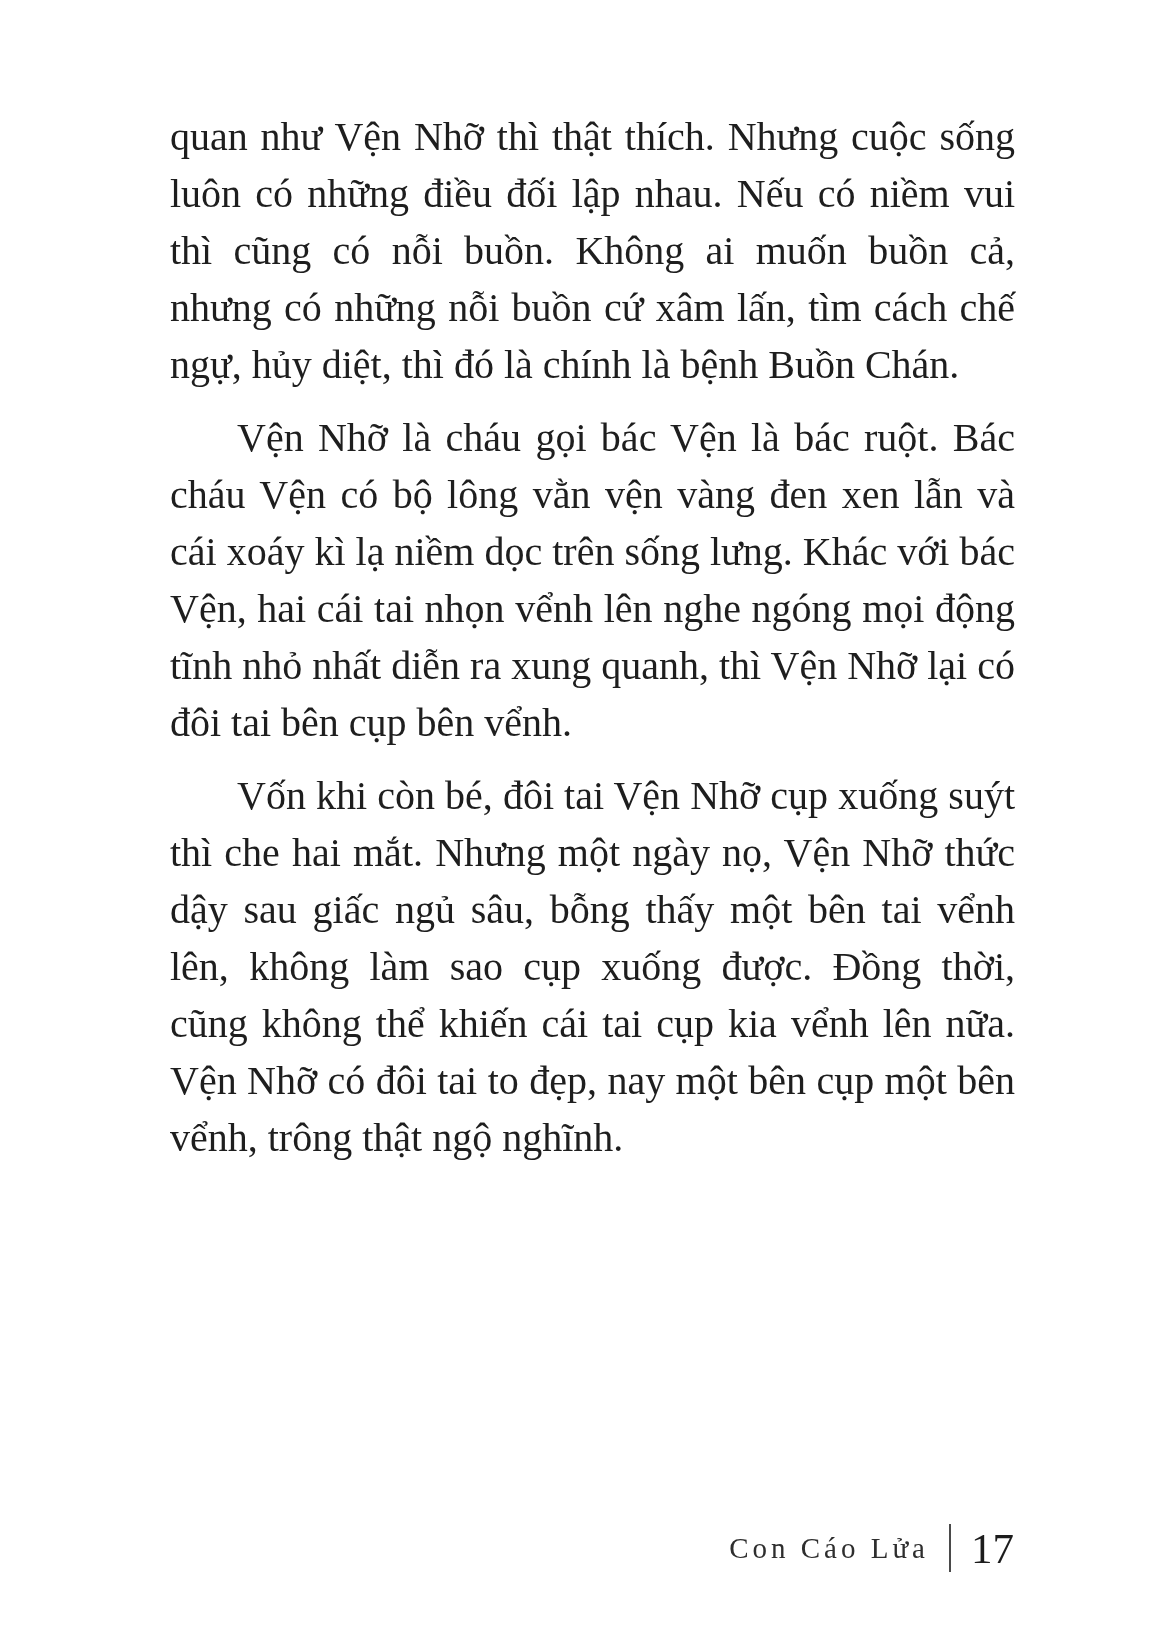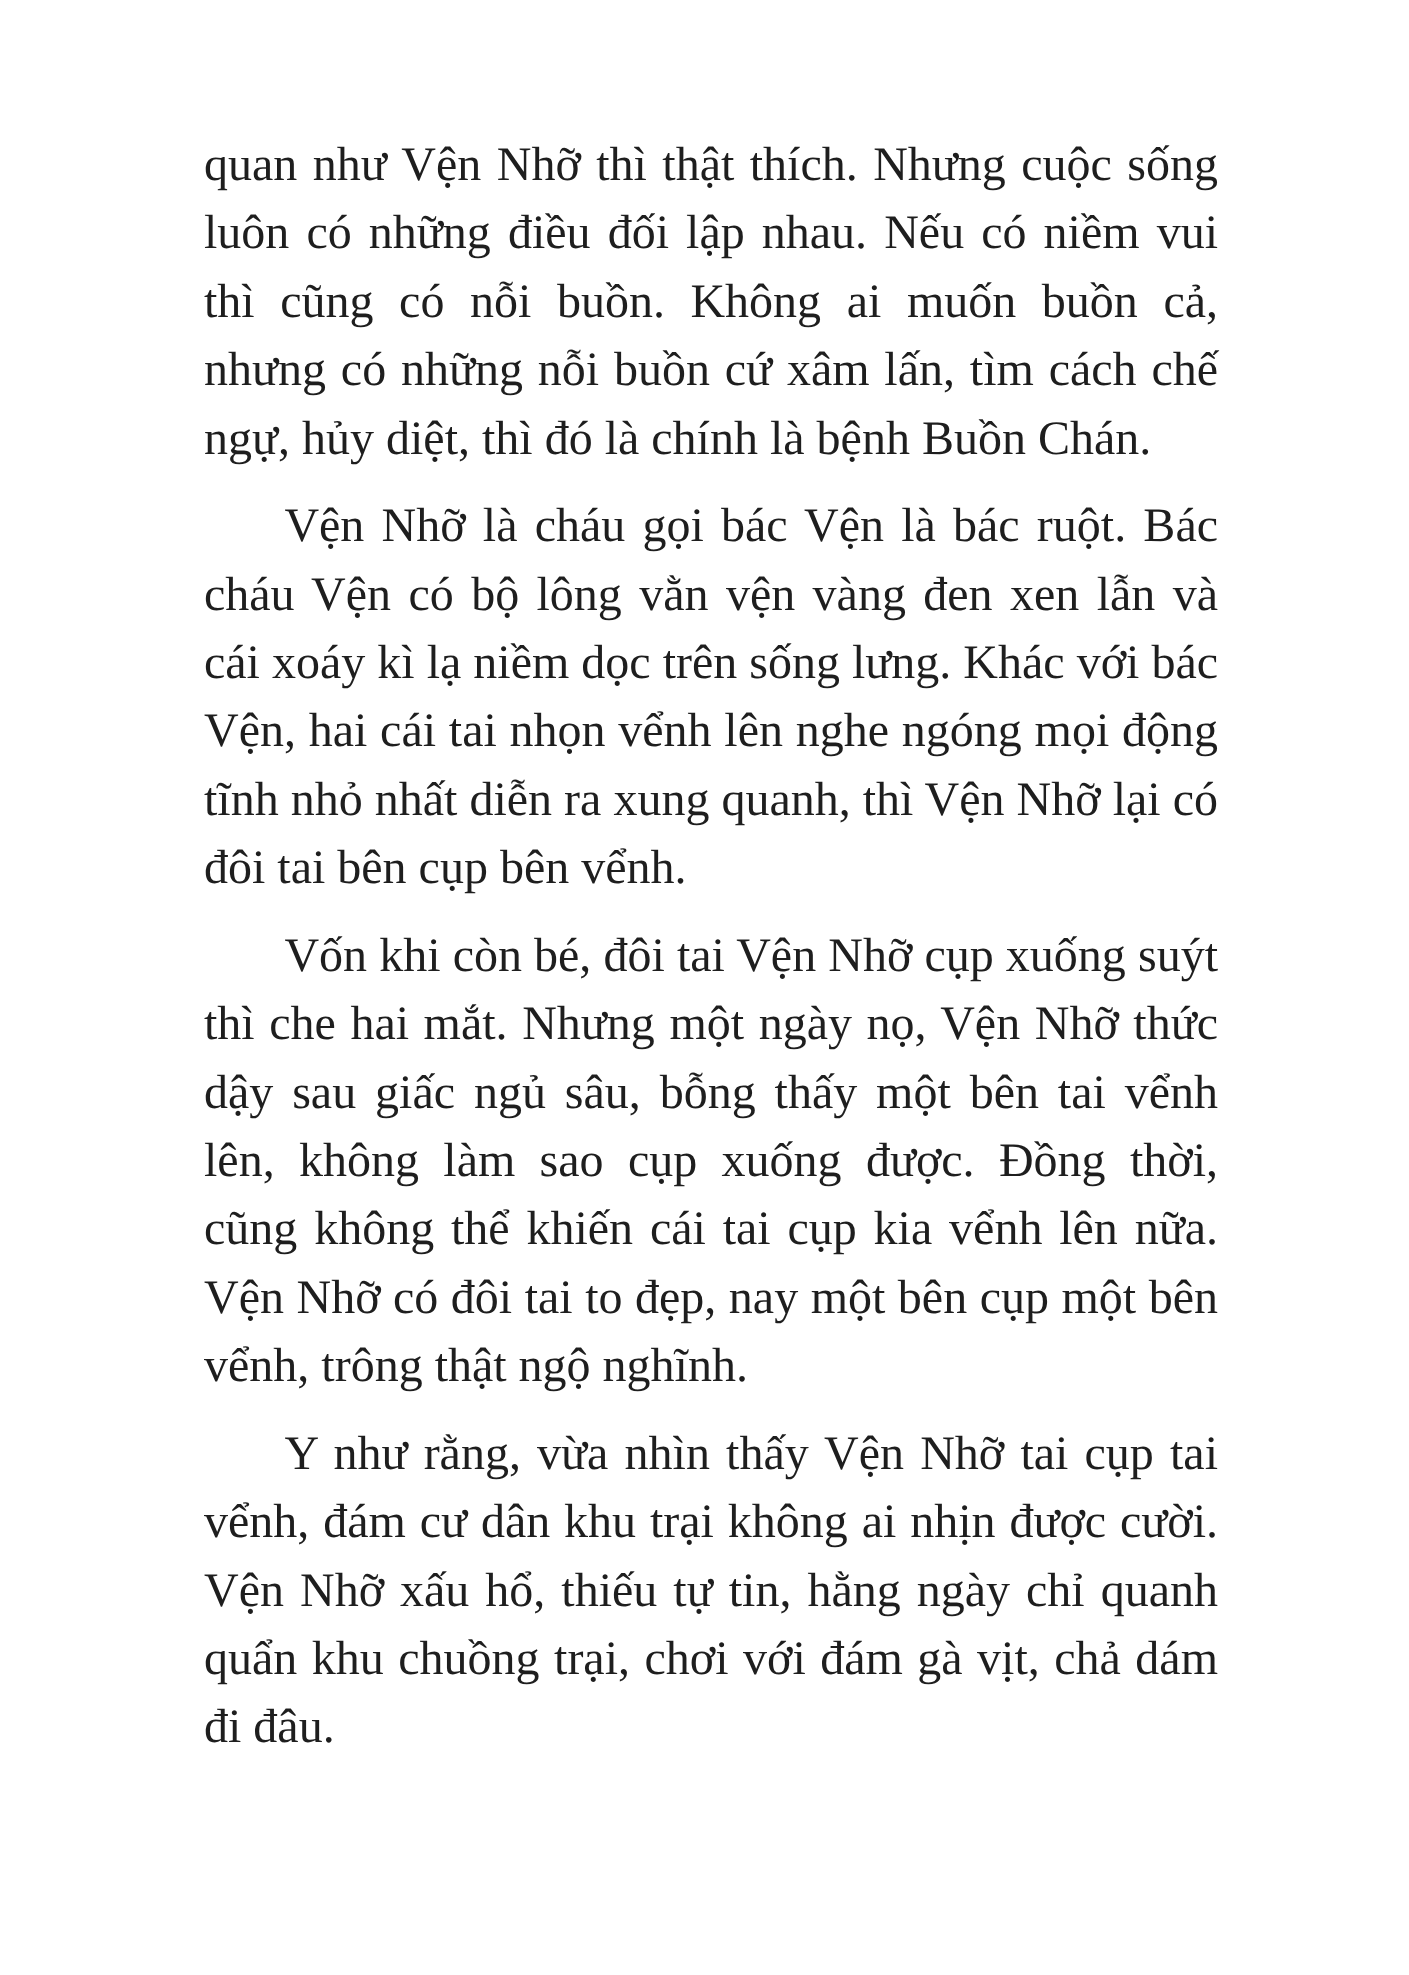--- a/index.html
+++ b/index.html
@@ -60,17 +60,21 @@
 </style>
 </head>
 <body>
 
 <div class="page">
 
   <main class="text-block">
     <p class="para no-indent">quan như Vện Nhỡ thì thật thích. Nhưng cuộc sống luôn có những điều đối lập nhau. Nếu có niềm vui thì cũng có nỗi buồn. Không ai muốn buồn cả, nhưng có những nỗi buồn cứ xâm lấn, tìm cách chế ngự, hủy diệt, thì đó là chính là bệnh Buồn Chán.</p>
     <p class="para">Vện Nhỡ là cháu gọi bác Vện là bác ruột. Bác cháu Vện có bộ lông vằn vện vàng đen xen lẫn và cái xoáy kì lạ niềm dọc trên sống lưng. Khác với bác Vện, hai cái tai nhọn vểnh lên nghe ngóng mọi động tĩnh nhỏ nhất diễn ra xung quanh, thì Vện Nhỡ lại có đôi tai bên cụp bên vểnh.</p>
     <p class="para">Vốn khi còn bé, đôi tai Vện Nhỡ cụp xuống suýt thì che hai mắt. Nhưng một ngày nọ, Vện Nhỡ thức dậy sau giấc ngủ sâu, bỗng thấy một bên tai vểnh lên, không làm sao cụp xuống được. Đồng thời, cũng không thể khiến cái tai cụp kia vểnh lên nữa. Vện Nhỡ có đôi tai to đẹp, nay một bên cụp một bên vểnh, trông thật ngộ nghĩnh.</p>
-    <p class="para">Y như rằng, vừa nhìn thấy Vện Nhỡ tai cụp tai vểnh, đám cư dân khu trại không ai nhịn được cười. Vện Nhỡ xấu hổ, thiếu tự tin, hằng ngày chỉ quanh quẩn khu chuồng trại, chơi với đám gà vịt, chả dám đi đâu.</p>
   </main>
 
+  <footer class="page-footer">
+    <span class="running-title">Con Cáo Lửa</span>
+    <span class="footer-divider"></span>
+    <span class="page-number">17</span>
+  </footer>
 
 </div>
 
 </body></html>

